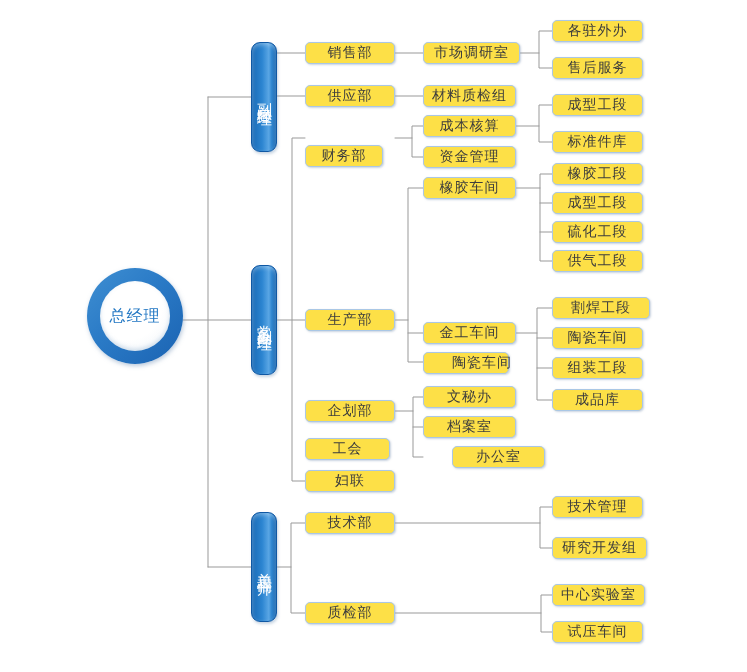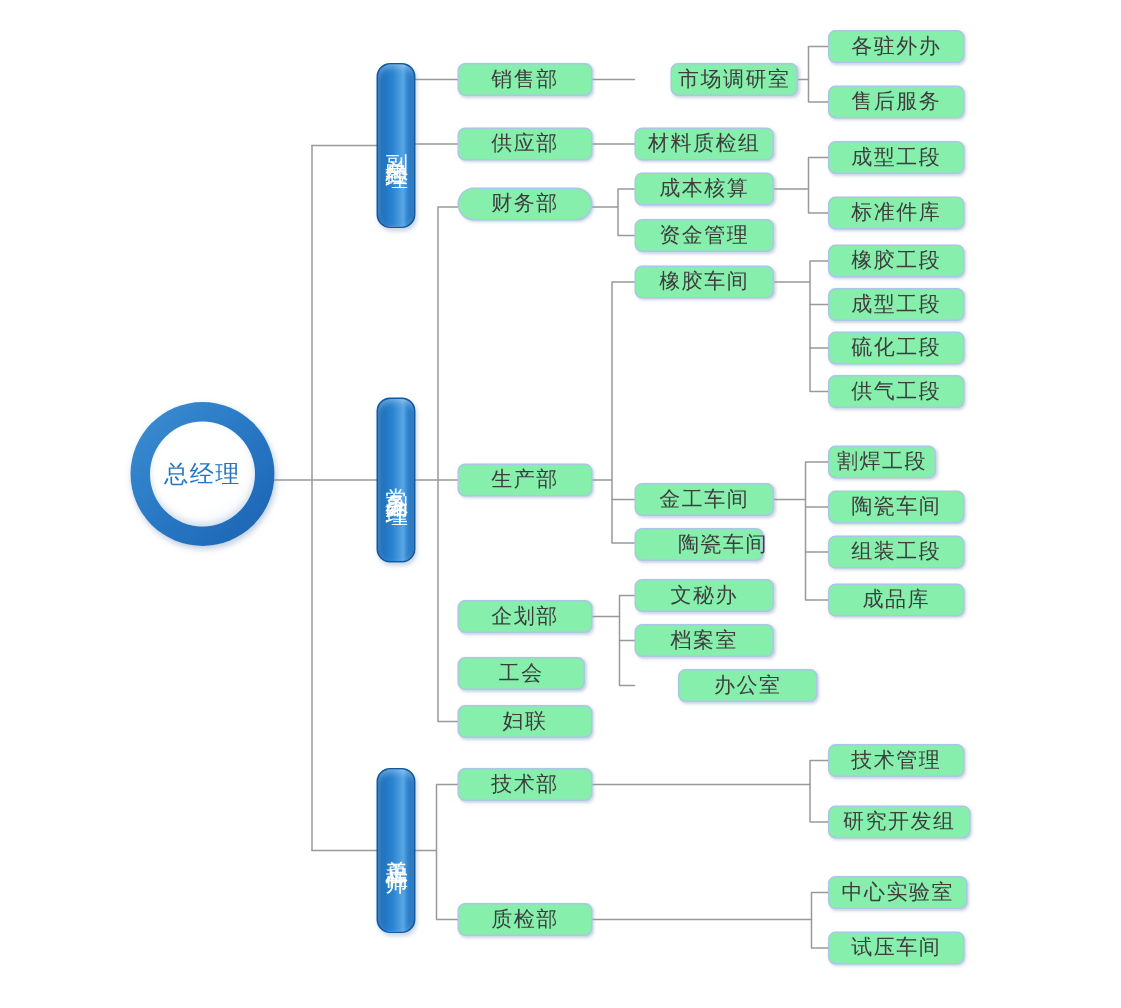--- a/index.html
+++ b/index.html
@@ -2,21 +2,21 @@
 <html><head>
 <meta charset="utf-8">
 <style>
   html,body{margin:0;padding:0;background:#ffffff;}
   .stage{
     position:relative;width:747px;height:672px;background:#ffffff;
     font-family:"DejaVu Sans",sans-serif;overflow:hidden;
   }
   .edges{position:absolute;left:0;top:0;width:747px;height:672px;}
   .node-box{
-    position:absolute;box-sizing:border-box;background:#86efac;
+    position:absolute;box-sizing:border-box;background:#fde047;
     border:1px solid #aac7e5;border-radius:5px;
     display:flex;align-items:center;justify-content:center;
     font-size:14px;color:#3d3d3d;letter-spacing:1px;
     box-shadow:1px 1px 2px rgba(150,170,195,.5);
     white-space:nowrap;
   }
   .node-bar{
     position:absolute;box-sizing:border-box;border-radius:9px;
     background:linear-gradient(90deg,#1869b5 0%,#2c85d1 42%,#5aa6e4 70%,#2f86d0 82%,#1361ab 100%);
     border:1px solid #0f58a4;color:#ffffff;
@@ -92,46 +92,46 @@
       <span class="vtext">副总经理</span>
     </div>
     <div class="node-bar" style="left: 251px; top: 265px; width: 26px; height: 110px;">
       <span class="vtext">常务副经理</span>
     </div>
     <div class="node-bar" style="left: 251px; top: 512px; width: 26px; height: 110px;">
       <span class="vtext">总工程师</span>
     </div>
     <div class="node-box" style="left: 305px; top: 42px; width: 90px; height: 22px;">销售部</div>
     <div class="node-box" style="left: 305px; top: 85px; width: 90px; height: 22px;">供应部</div>
-    <div class="node-box" style="left: 305px; top: 125px; width: 90px; height: 22px; border-radius: 11px;">财务部</div>
+    <div class="node-box" style="left: 305px; top: 145px; width: 78px; height: 22px;">财务部</div>
     <div class="node-box" style="left: 305px; top: 309px; width: 90px; height: 22px;">生产部</div>
     <div class="node-box" style="left: 305px; top: 400px; width: 90px; height: 22px;">企划部</div>
     <div class="node-box" style="left: 305px; top: 438px; width: 85px; height: 22px;">工会</div>
     <div class="node-box" style="left: 305px; top: 470px; width: 90px; height: 22px;">妇联</div>
     <div class="node-box" style="left: 305px; top: 512px; width: 90px; height: 22px;">技术部</div>
     <div class="node-box" style="left: 305px; top: 602px; width: 90px; height: 22px;">质检部</div>
-    <div class="node-box" style="left: 423px; top: 42px; width: 85px; height: 22px; margin-left: 24px;">市场调研室</div>
+    <div class="node-box" style="left: 423px; top: 42px; width: 97px; height: 22px;">市场调研室</div>
     <div class="node-box" style="left: 423px; top: 85px; width: 93px; height: 22px;">材料质检组</div>
     <div class="node-box" style="left: 423px; top: 115px; width: 93px; height: 22px;">成本核算</div>
     <div class="node-box" style="left: 423px; top: 146px; width: 93px; height: 22px;">资金管理</div>
     <div class="node-box" style="left: 423px; top: 177px; width: 93px; height: 22px;">橡胶车间</div>
     <div class="node-box" style="left: 423px; top: 322px; width: 93px; height: 22px;">金工车间</div>
     <div class="node-box" style="left: 423px; top: 352px; width: 86px; height: 22px; padding-left: 32px;">陶瓷车间</div>
     <div class="node-box" style="left: 423px; top: 386px; width: 93px; height: 22px;">文秘办</div>
     <div class="node-box" style="left: 423px; top: 416px; width: 93px; height: 22px;">档案室</div>
     <div class="node-box" style="left: 423px; top: 446px; width: 93px; height: 22px; margin-left: 29px;">办公室</div>
     <div class="node-box" style="left: 552px; top: 20px; width: 91px; height: 22px;">各驻外办</div>
     <div class="node-box" style="left: 552px; top: 57px; width: 91px; height: 22px;">售后服务</div>
     <div class="node-box" style="left: 552px; top: 94px; width: 91px; height: 22px;">成型工段</div>
     <div class="node-box" style="left: 552px; top: 131px; width: 91px; height: 22px;">标准件库</div>
     <div class="node-box" style="left: 552px; top: 163px; width: 91px; height: 22px;">橡胶工段</div>
     <div class="node-box" style="left: 552px; top: 192px; width: 91px; height: 22px;">成型工段</div>
     <div class="node-box" style="left: 552px; top: 221px; width: 91px; height: 22px;">硫化工段</div>
     <div class="node-box" style="left: 552px; top: 250px; width: 91px; height: 22px;">供气工段</div>
-    <div class="node-box" style="left: 552px; top: 297px; width: 72px; height: 22px;">割焊工段</div>
+    <div class="node-box" style="left: 552px; top: 297px; width: 98px; height: 22px;">割焊工段</div>
     <div class="node-box" style="left: 552px; top: 327px; width: 91px; height: 22px;">陶瓷车间</div>
     <div class="node-box" style="left: 552px; top: 357px; width: 91px; height: 22px;">组装工段</div>
     <div class="node-box" style="left: 552px; top: 389px; width: 91px; height: 22px;">成品库</div>
     <div class="node-box" style="left: 552px; top: 496px; width: 91px; height: 22px;">技术管理</div>
     <div class="node-box" style="left: 552px; top: 537px; width: 95px; height: 22px;">研究开发组</div>
     <div class="node-box" style="left: 552px; top: 584px; width: 93px; height: 22px;">中心实验室</div>
     <div class="node-box" style="left: 552px; top: 621px; width: 91px; height: 22px;">试压车间</div>
   </div>
 
 </body></html>

